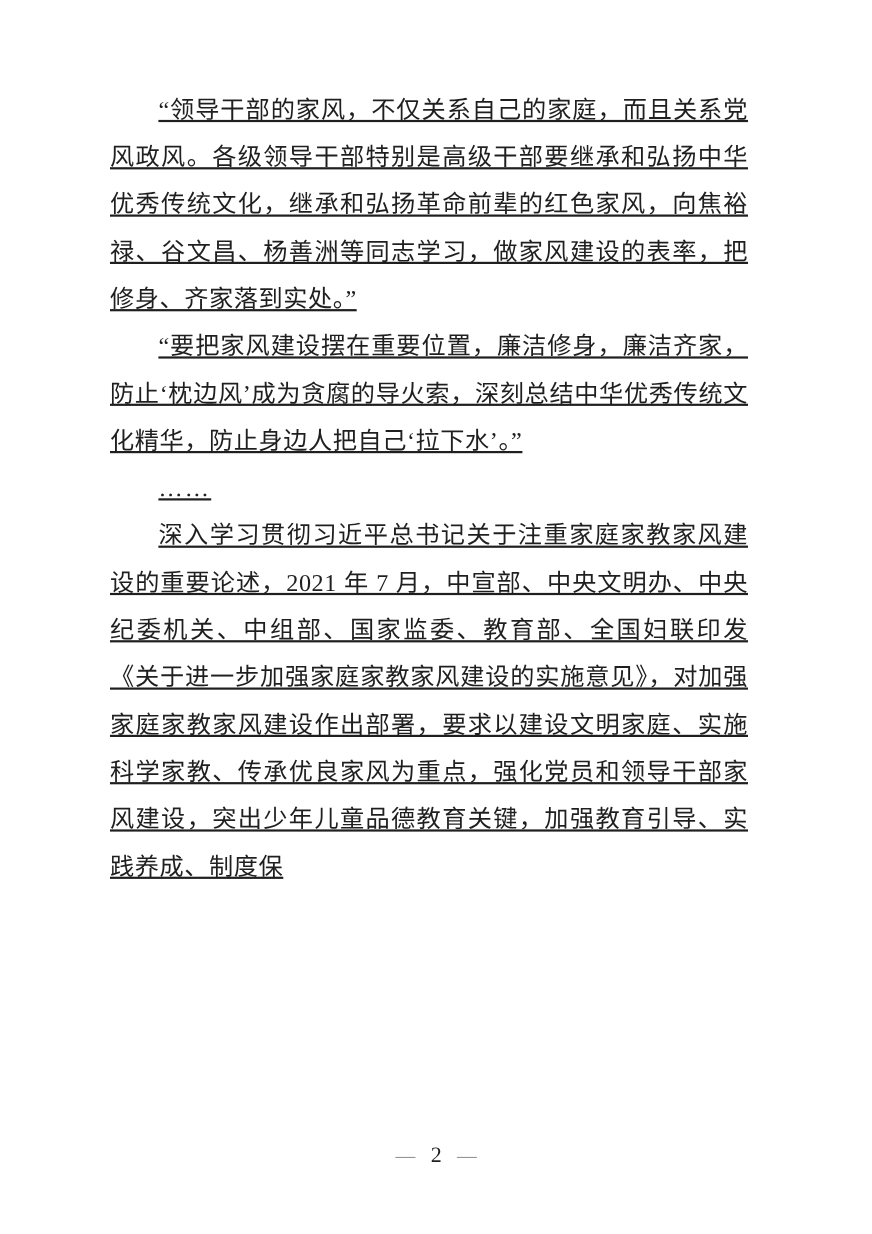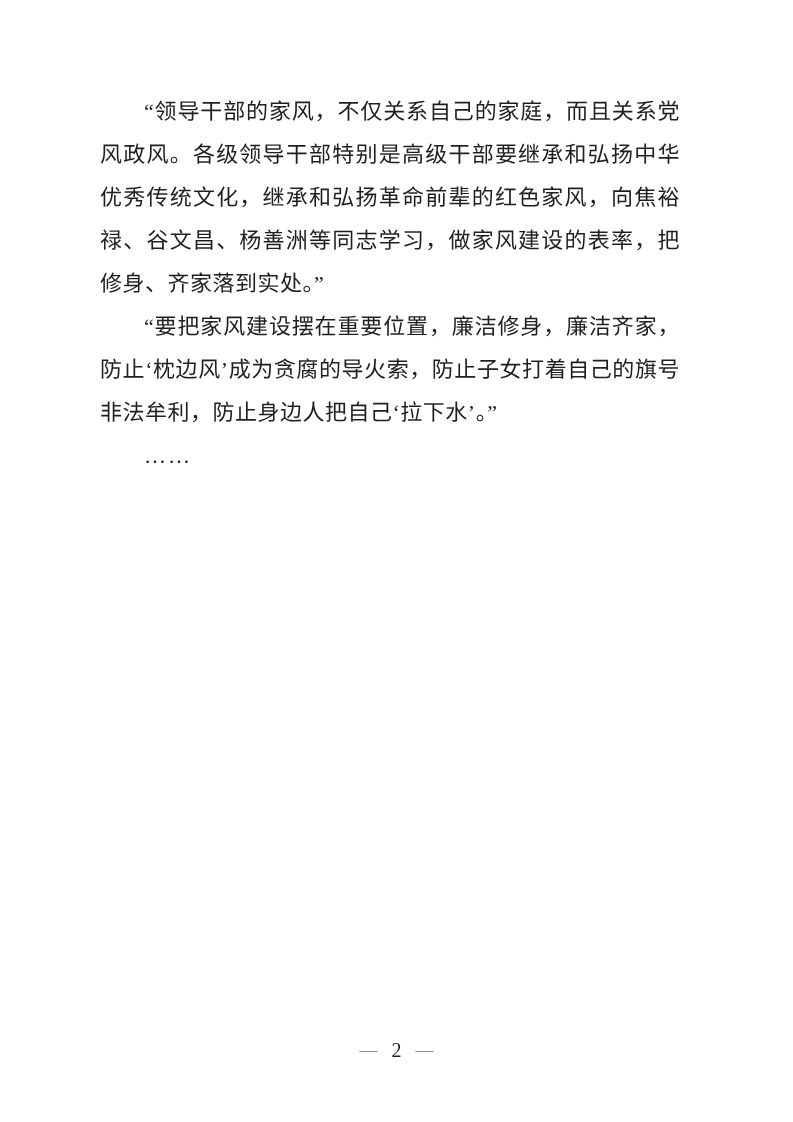--- a/index.html
+++ b/index.html
@@ -11,23 +11,24 @@
     position: relative;
     width: 793px;
     height: 1122px;
     background: #ffffff;
     overflow: hidden;
     font-family: "Liberation Serif", "DejaVu Serif", serif;
     color: #1f1f1f;
   }
   .content {
     position: absolute;
-    top: 90px;
+    top: 78px;
     left: 100px;
     width: 580px;
+    text-decoration: underline;
   }
   .para {
     margin: 0;
     font-size: 22px;
     line-height: 43px;
     text-align: justify;
     text-indent: 2em;
     letter-spacing: 0.5px;
     color: #1f1f1f;
   }
@@ -55,22 +56,23 @@
     color: #1f1f1f;
     font-size: 20px;
   }
 </style>
 </head>
 <body>
 
 <div class="page">
   <div class="content">
     <p class="para">“领导干部的家风，不仅关系自己的家庭，而且关系党风政风。各级领导干部特别是高级干部要继承和弘扬中华优秀传统文化，继承和弘扬革命前辈的红色家风，向焦裕禄、谷文昌、杨善洲等同志学习，做家风建设的表率，把修身、齐家落到实处。”</p>
-    <p class="para">“要把家风建设摆在重要位置，廉洁修身，廉洁齐家，防止‘枕边风’成为贪腐的导火索，防止子女打着自己的旗号非法牟利，防止身边人把自己‘拉下水’。”</p>
+    <p class="para">“要把家风建设摆在重要位置，廉洁修身，廉洁齐家，防止‘枕边风’成为贪腐的导火索，深刻总结中华优秀传统文化精华，防止身边人把自己‘拉下水’。”</p>
     <p class="para ellipsis">……</p>
+    <p class="para">深入学习贯彻习近平总书记关于注重家庭家教家风建设的重要论述，2021 年 7 月，中宣部、中央文明办、中央纪委机关、中组部、国家监委、教育部、全国妇联印发《关于进一步加强家庭家教家风建设的实施意见》，对加强家庭家教家风建设作出部署，要求以建设文明家庭、实施科学家教、传承优良家风为重点，强化党员和领导干部家风建设，突出少年儿童品德教育关键，加强教育引导、实践养成、制度保</p>
   </div>
 
   <div class="page-footer">
     <span class="footer-dash">—</span>
     <span class="footer-page-num">2</span>
     <span class="footer-dash">—</span>
   </div>
 </div>
 
 </body></html>

